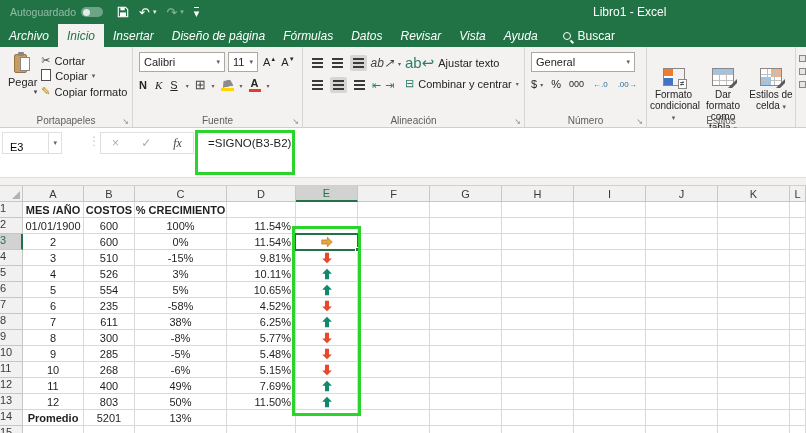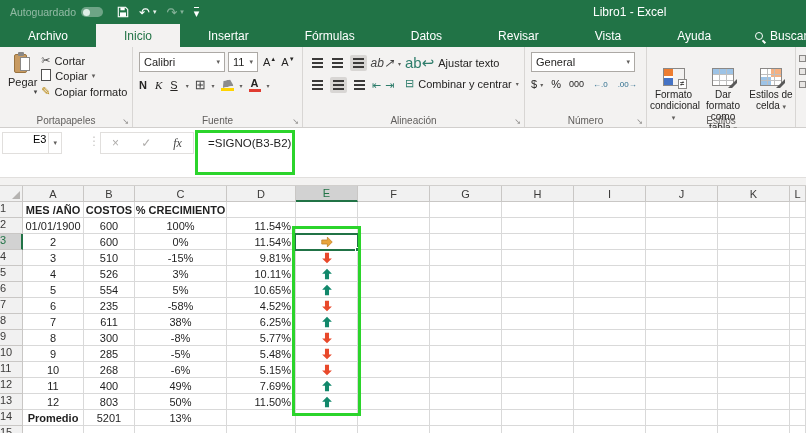--- a/index.html
+++ b/index.html
@@ -13,21 +13,21 @@
   .toggle::before { content:""; position:absolute; left:2px; top:1.5px; width:7px; height:7px; border-radius:50%; background:#dfeee7; }
   .qat { display:flex; align-items:center; gap:10px; font-size:13px; }
   .qat .caret { font-size:7px; margin-left:-7px; opacity:.9; }
   .qat .dim { opacity:.45; }
   .saveicon { width:12px; height:12px; }
   .custom { font-size:11px; border-top:1px solid #fff; line-height:8px; padding-top:1px; }
   .wintitle { position:absolute; left:593px; top:0; height:24px; display:flex; align-items:center; font-size:12px; color:#fff; }
 
   
   .tabbar { position:absolute; left:0; top:24px; width:806px; height:23px; background:#217346; display:flex; align-items:stretch; color:#fff; font-size:12px; }
-  .tab { padding:0 28px; display:flex; align-items:center; cursor:default; }
+  .tab { padding:0 9px; display:flex; align-items:center; cursor:default;font-style:italic; }
   .tab.active { background:#f3f2f1; color:#217346; }
   .searchbox { display:flex; align-items:center; gap:7px; margin-left:16px; }
   .lens { width:8px; height:8px; border:1.5px solid #fff; border-radius:50%; position:relative; }
   .lens::after { content:""; position:absolute; left:7px; top:7px; width:1.5px; height:4px; background:#fff; transform:rotate(-45deg); }
 
   
   .ribbon { position:absolute; left:0; top:47px; width:806px; height:81px; background:#f3f2f1; border-bottom:1px solid #d1cfcd; display:flex; font-size:11px; color:#252423; }
   .rgroup { position:relative; border-right:1px solid #d8d6d4; height:100%; }
   .glabel { position:absolute; bottom:1px; left:0; width:100%; text-align:center; font-size:10px; color:#605e5c; }
   .launcher { position:absolute; bottom:1px; right:3px; font-size:8px; color:#8a8886; }
@@ -104,21 +104,21 @@
       linear-gradient(to bottom,transparent 0 5px,#bfbfbf 5px 6px,transparent 6px 11px,#bfbfbf 11px 12px,transparent 12px); }
   .sic-cell { background:conic-gradient(#f4b183 0 25%,#fff 0 50%,#9dc3e6 0 75%,#fff 0); }
   .brushtip { position:absolute; right:-4px; bottom:-3px; width:9px; height:9px; background:#595959; clip-path:polygon(0 100%,100% 0,100% 45%,45% 100%); }
   .stylecaret { font-size:7px; color:#605e5c; }
 
   .g-sliver { flex:1; display:flex; flex-direction:column; gap:6px; padding:8px 0 0 3px; }
   .frag { width:7px; height:7px; border:1px solid #8a8886; background:#e8e6e4; }
 
   
   .fbar { position:absolute; left:0; top:128px; width:806px; height:50px; background:#fff; border-bottom:1px solid #e1dfdd; }
-  .namebox { position:absolute; left:2px; top:4px; width:60px; height:22px; border:1px solid #e1dfdd; display:flex; align-items:flex-start; font-size:11px;padding-left:23px; }
+  .namebox { position:absolute; left:2px; top:4px; width:60px; height:22px; border:1px solid #e1dfdd; display:flex; align-items:flex-end; font-size:11px; }
   .namebox .nv { padding-left:7px; flex:1; }
   .namebox .nc { font-size:7px; color:#605e5c; padding:0 4px; border-left:1px solid #e1dfdd; height:100%; display:flex; align-items:center; }
   .fhandle { position:absolute; left:88px; top:6px; color:#c8c6c4; font-size:12px; letter-spacing:-1px; }
   .fbtns { position:absolute; left:100px; top:4px; width:94px; height:22px; border:1px solid #e1dfdd; display:flex; align-items:center; justify-content:space-around; }
   .fbtns .gx { color:#aeacaa; font-size:12px; }
   .fbtns .fx { color:#444; font-style:italic; font-family:"Liberation Serif", serif; font-size:12px; }
 
   .ann { position:absolute; border:3px solid #2bd42b; background:transparent; z-index:30; }
   .ann-formula { left:195px; top:2px; width:100px; height:45px; font-size:11.5px; color:#1f1f1f; padding:4px 0 0 10px; background:#fff; }
 
@@ -164,20 +164,21 @@
       <span class="custom">▾</span>
     </div>
     <div class="wintitle">Libro1 - Excel</div>
   </div>
 
   <div class="tabbar">
     <div style="display:flex;align-items:stretch;">
         <div class="tab">Archivo</div>
         <div class="tab active">Inicio</div>
         <div class="tab">Insertar</div>
+        <div class="tab">Diseño de página</div>
         <div class="tab">Fórmulas</div>
         <div class="tab">Datos</div>
         <div class="tab">Revisar</div>
         <div class="tab">Vista</div>
         <div class="tab">Ayuda</div>
       </div>
     <div class="searchbox">
       <span class="lens"></span>
       <span>Buscar</span>
     </div>

